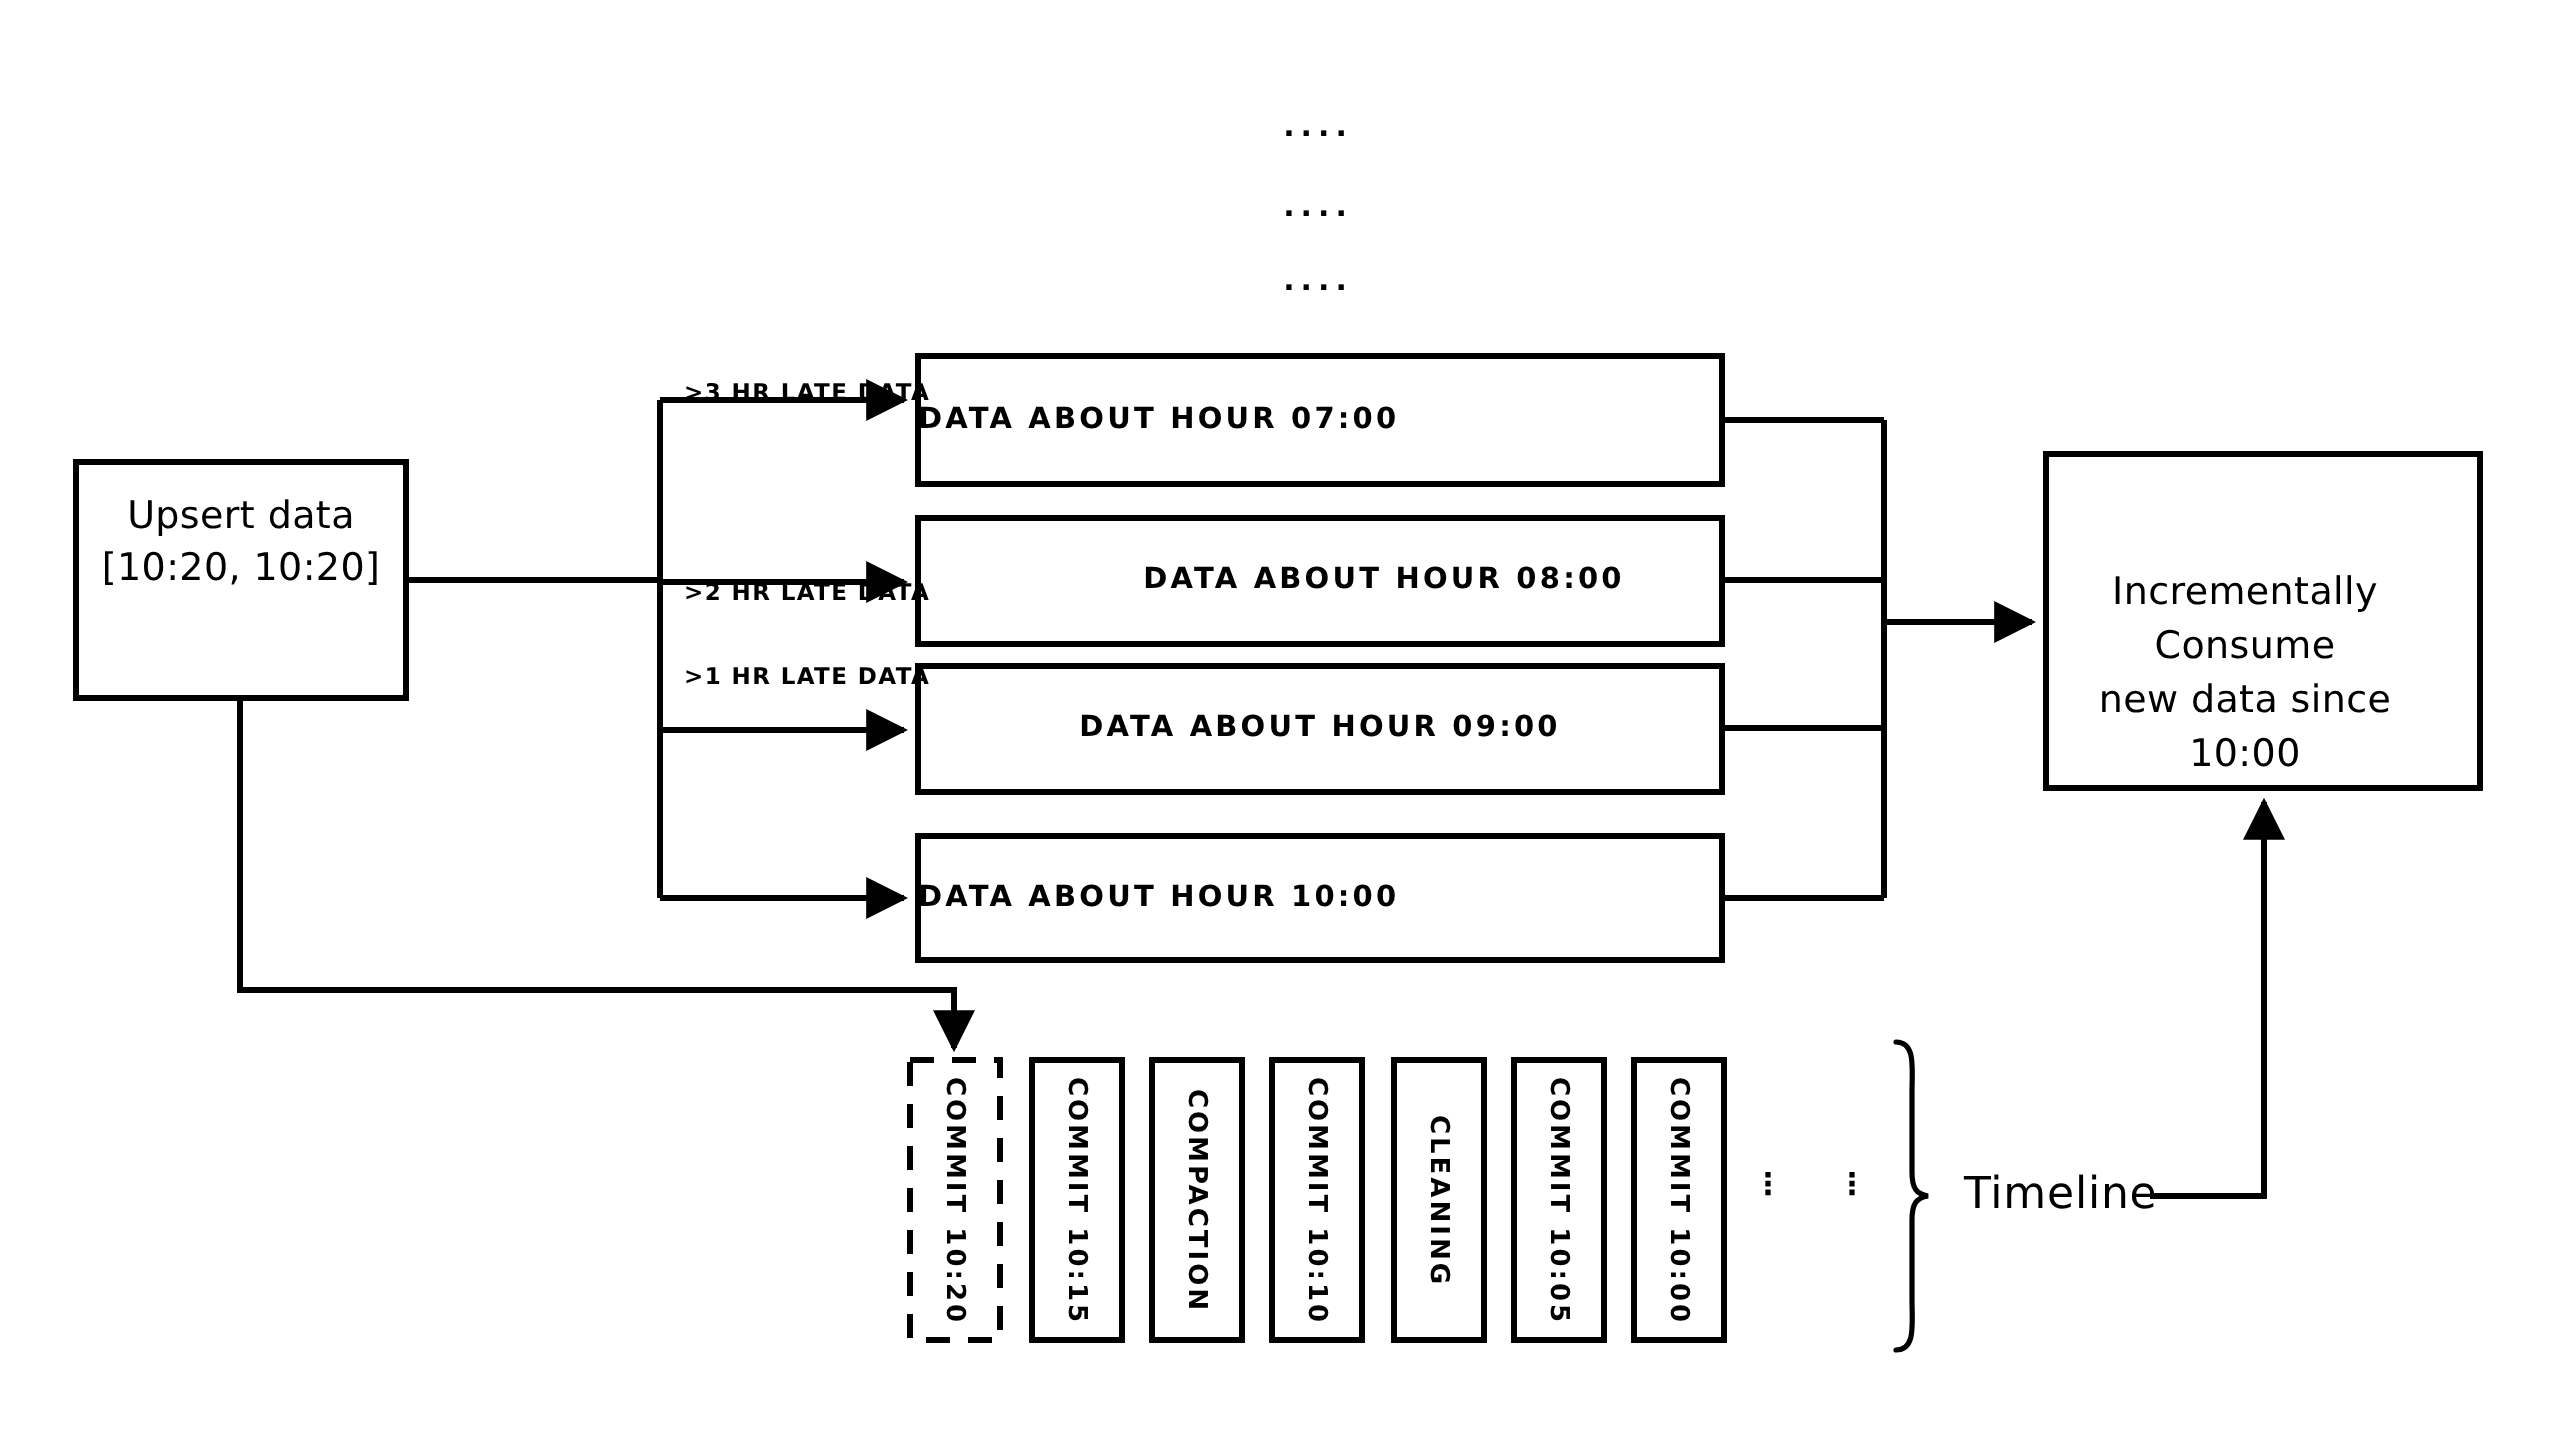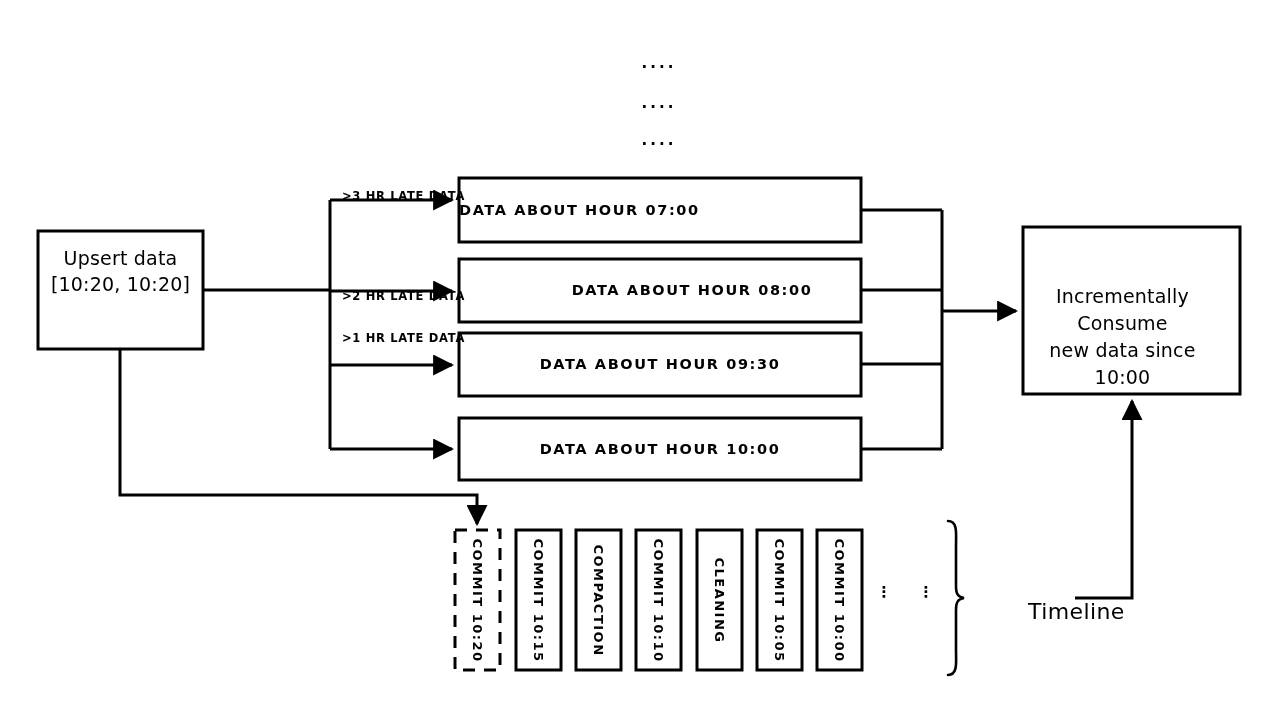--- a/index.html
+++ b/index.html
@@ -89,22 +89,22 @@
     <div class="t-hand softbox-label">Upsert data</div>
     <div class="t-hand softbox-label">[10:20, 10:20]</div>
   </div>
 
   <div style="position:absolute;left:342px;top:189px;" class="t-casual late-label">&gt;3 HR LATE DATA</div>
   <div style="position:absolute;left:342px;top:269px;margin-top:20px;" class="t-casual late-label">&gt;2 HR LATE DATA</div>
   <div style="position:absolute;left:342px;top:331px;" class="t-casual late-label">&gt;1 HR LATE DATA</div>
 
   <div style="position:absolute;left:459px;top:202px;width:402px;text-align:left;" class="t-casual hour-label">DATA ABOUT HOUR 07:00</div>
   <div style="position:absolute;left:459px;top:282px;width:402px;text-align:center;padding-left:32px;" class="t-casual hour-label">DATA ABOUT HOUR 08:00</div>
-  <div style="position:absolute;left:459px;top:356px;width:402px;text-align:center;" class="t-casual hour-label">DATA ABOUT HOUR 09:30</div>
-  <div style="position:absolute;left:459px;top:441px;width:402px;text-align:center;" class="t-casual hour-label">DATA ABOUT HOUR 10:00</div>
+  <div style="position:absolute;left:459px;top:356px;width:402px;text-align:center;" class="t-casual hour-label">DATA ABOUT HOUR 09:00</div>
+  <div style="position:absolute;left:459px;top:441px;width:402px;text-align:left;" class="t-casual hour-label">DATA ABOUT HOUR 10:00</div>
 
   <div style="position:absolute;left:1023px;top:283px;width:199px;text-align:center;
               line-height:1.42;">
     <div class="t-hand softbox-label">Incrementally Consume</div>
     <div class="t-hand softbox-label">new data since 10:00</div>
   </div>
 
   <div style="position:absolute;left:455px;top:530px;width:45px;height:140px;">
     <div style="position:absolute;left:-48px;top:48px;width:140px;height:45px;
                 transform:rotate(90deg);display:flex;align-items:center;
@@ -137,15 +137,15 @@
   </div>
   <div style="position:absolute;left:817px;top:530px;width:45px;height:140px;">
     <div style="position:absolute;left:-48px;top:48px;width:140px;height:45px;
                 transform:rotate(90deg);display:flex;align-items:center;
                 justify-content:center;" class="t-casual commit-label">COMMIT 10:00</div>
   </div>
 
   <div style="position:absolute;left:874px;top:583px;width:20px;text-align:center;" class="t-hand vdots">⋮</div>
   <div style="position:absolute;left:916px;top:583px;width:20px;text-align:center;" class="t-hand vdots">⋮</div>
 
-  <div style="position:absolute;left:982px;top:599px;margin-left:46px;" class="t-hand timeline-label">Timeline</div>
+  <div style="position:absolute;left:982px;top:585px;" class="t-hand timeline-label">Timeline</div>
 
 </div>
 
 </body></html>

